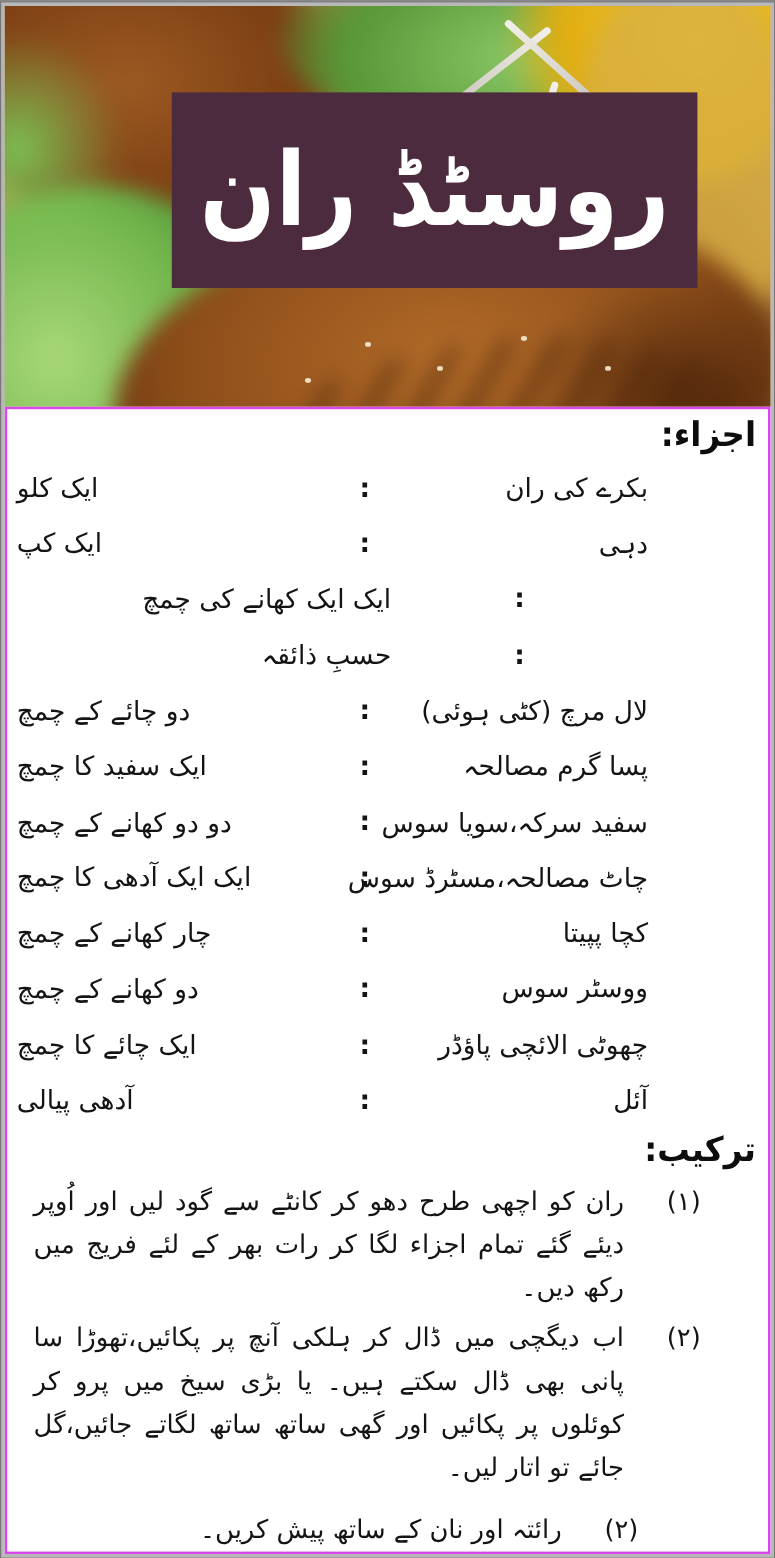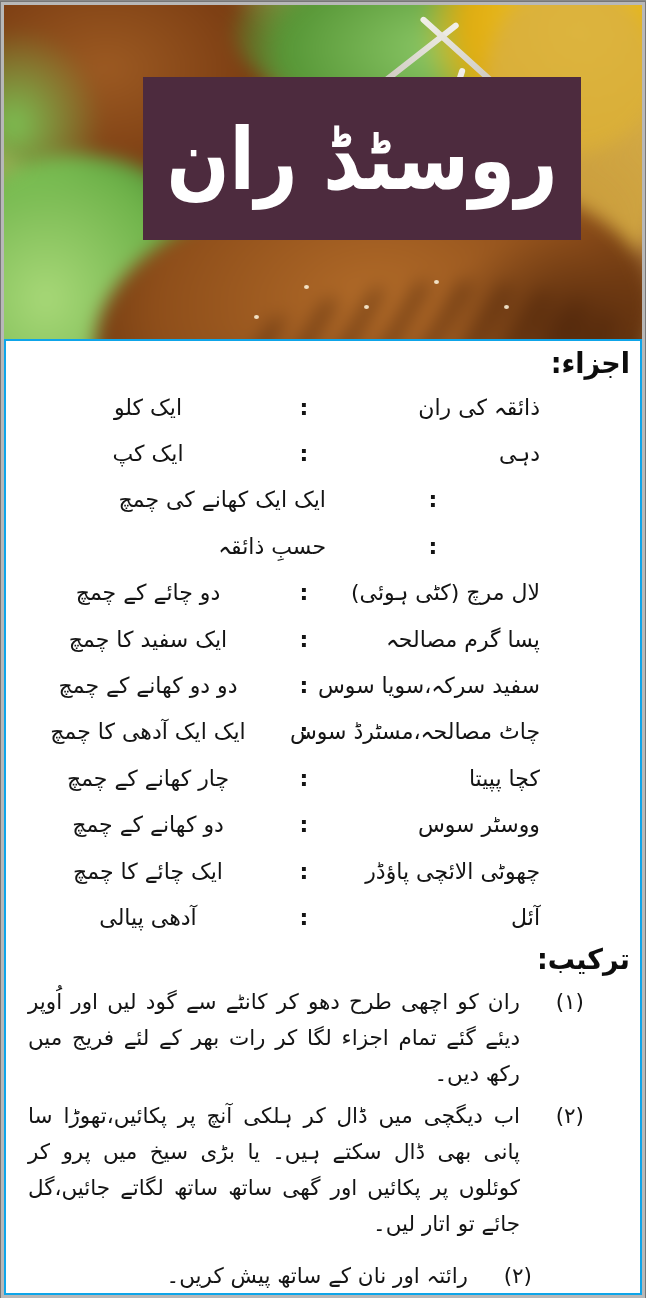--- a/index.html
+++ b/index.html
@@ -55,21 +55,21 @@
     font-weight:bold;
     line-height:1;
     white-space:nowrap;
     transform:scaleY(1.15);
   }
 
   
   .content{
     position:absolute;left:0;right:0;top:334px;bottom:0;
     background:#ffffff;
-    border:2px solid #0ea5e9;
+    border:2px solid #d946ef;
     padding:4px 8px 0 8px;
     direction:rtl;
   }
   .heading{
     font-weight:bold;
     font-size:27px;
     color:#0d0d0d;
     text-align:right;
     padding:2px 2px 0 0;
     transform:scaleY(1.05);
@@ -79,21 +79,21 @@
     display:grid;
     grid-template-columns:214px 44px auto;
     align-items:center;
     height:46.4px;
     padding-right:92px;
     font-size:22px;
     color:#141414;
   }
   .ing-name{text-align:right;white-space:nowrap;}
   .ing-sep{text-align:center;font-weight:bold;}
-  .ing-qty{text-align:center;white-space:nowrap;}
+  .ing-qty{text-align:left;white-space:nowrap;}
 
   .steps{margin-top:10px;}
   .step{
     display:grid;
     grid-template-columns:64px auto;
     padding-right:48px;
     font-size:21.5px;
     line-height:36px;
     color:#141414;
     margin-bottom:6px;
@@ -134,21 +134,21 @@
       <div class="banner" style="background: rgb(77, 43, 62);">
         <div class="banner-text" style="color: rgb(255, 255, 255);">روسٹڈ ران</div>
       </div>
     </div>
 
     <div class="content">
       <div class="heading">اجزاء:</div>
 
       <div class="ing-list">
   <div class="ing-row">
-    <div class="ing-name">ذائقہ کی ران</div>
+    <div class="ing-name">بکرے کی ران</div>
     <div class="ing-sep">:</div>
     <div class="ing-qty">ایک کلو</div>
   </div>
 
   <div class="ing-row">
     <div class="ing-name">دہی</div>
     <div class="ing-sep">:</div>
     <div class="ing-qty">ایک کپ</div>
   </div>
 

